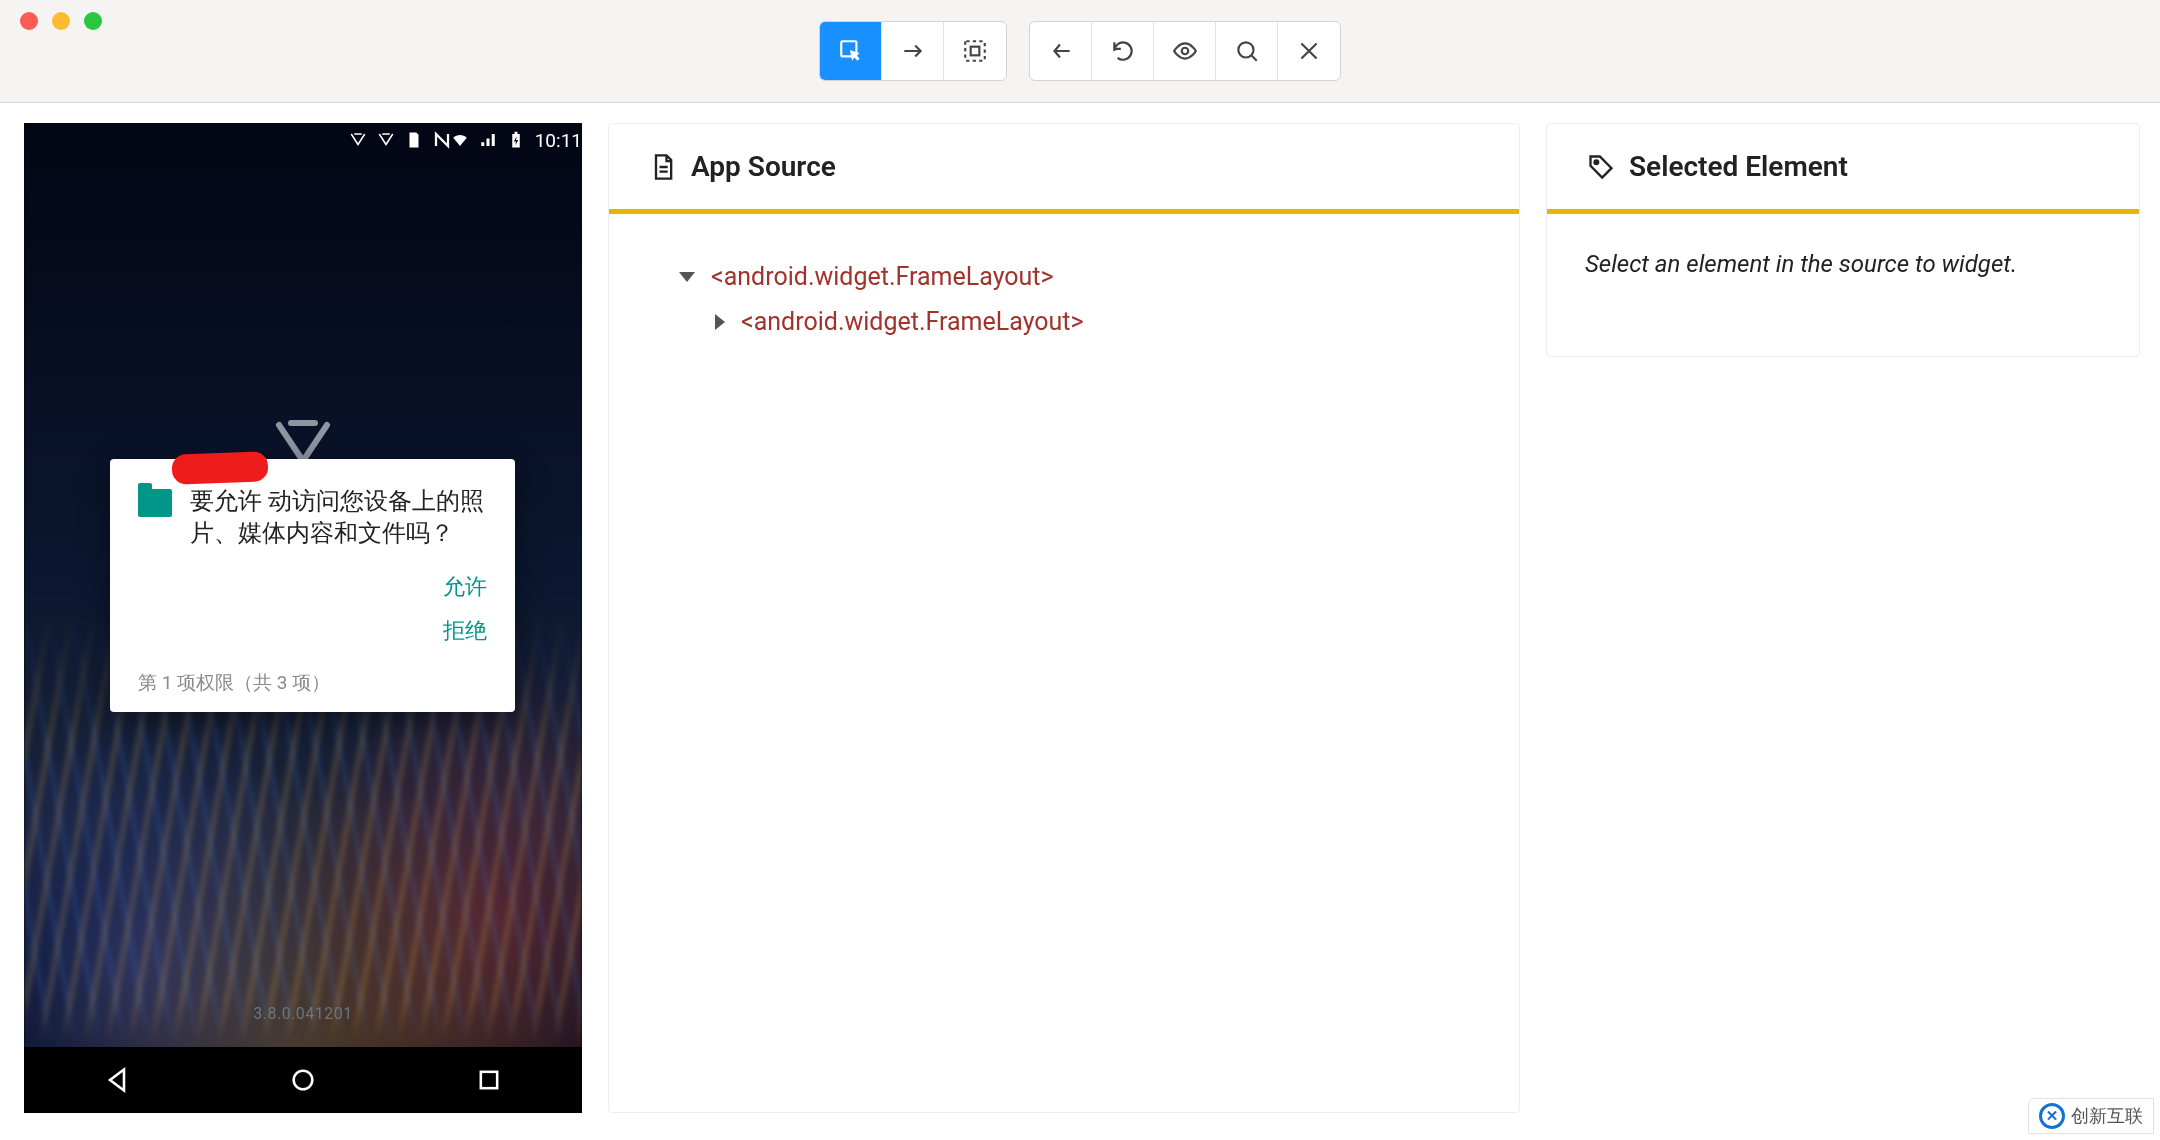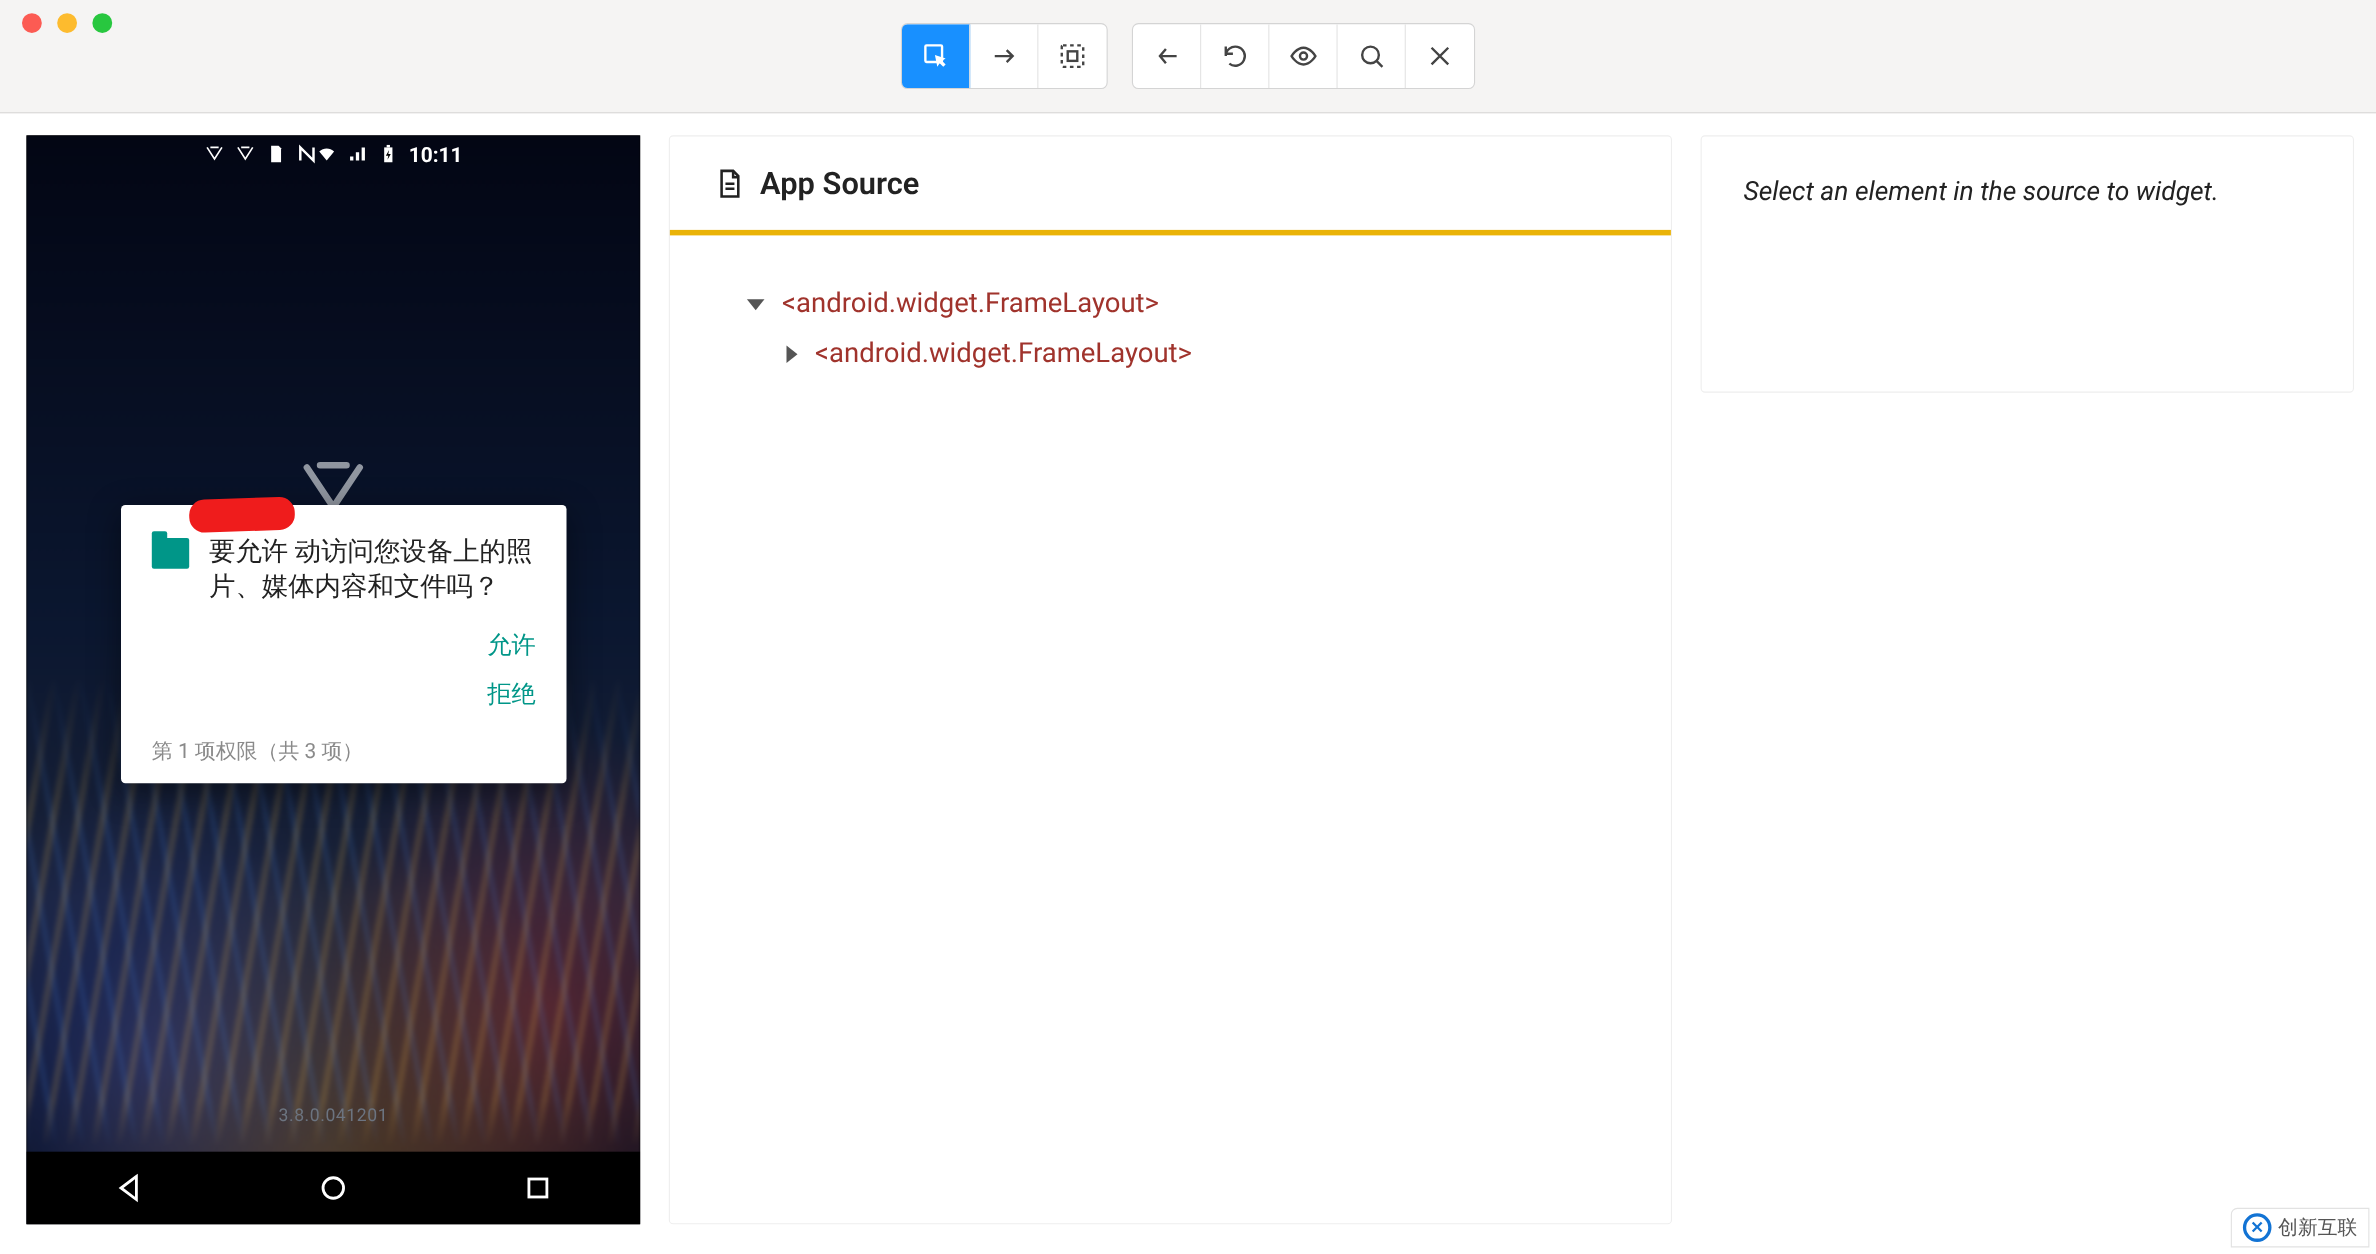--- a/index.html
+++ b/index.html
@@ -59,22 +59,22 @@
     content:""; position:absolute; left:0; right:0; bottom:70px; height:430px;
     background:
       repeating-linear-gradient(100deg, rgba(255,200,80,.18) 0 6px, transparent 6px 22px),
       repeating-linear-gradient(80deg, rgba(80,150,255,.15) 0 5px, transparent 5px 24px);
     mask: linear-gradient(transparent, #000 30%, #000 90%, transparent);
     -webkit-mask: linear-gradient(transparent, #000 30%, #000 90%, transparent);
     opacity:.9; filter: blur(2px);
   }
   .statusbar {
     position:absolute; top:0; left:0; right:0; height:34px;
-    display:flex; align-items:center; justify-content:center;
-    padding:0 0; color:#fff; font-size:19px;font-weight:bold;
+    display:flex; align-items:center; justify-content:flex-end;
+    padding:0 0; color:#fff; font-size:19px;
   }
   .statusbar .left, .statusbar .right { display:flex; align-items:center; gap:10px; }
   .statusbar svg { width:18px; height:18px; fill:#fff; }
 
   .v-logo { position:absolute; top:294px; left:50%; transform:translateX(-50%); color:#9096a0; }
   .v-logo svg { width:60px; height:50px; fill:none; stroke:#9096a0; stroke-width:6; stroke-linecap:round; stroke-linejoin:round; }
 
   .perm-dialog {
     position:absolute; top:336px; left:86px; right:67px;
     background:#fff; border-radius:4px; box-shadow:0 8px 30px rgba(0,0,0,.45);
@@ -281,20 +281,27 @@
         <span>&lt;android.widget.FrameLayout&gt;</span>
       </div>
       <div class="tree-row child">
         <span class="caret caret-closed"></span>
         <span>&lt;android.widget.FrameLayout&gt;</span>
       </div>
     </div>
   </div>
 
   <div class="panel sel-pane">
+    <div class="panel-head">
+      <svg viewBox="0 0 24 24">
+          <path d="M3 3h8l10 10-8 8L3 11z"></path>
+          <circle cx="8" cy="8" r="1.6" fill="#222"></circle>
+        </svg>
+      <span>Selected Element</span>
+    </div>
     <div class="sel-body">Select an element in the source to widget.</div>
   </div>
 
 </div>
 
 <div class="watermark">
   <span class="wlogo">✕</span>
   <span>创新互联</span>
 </div>
 

